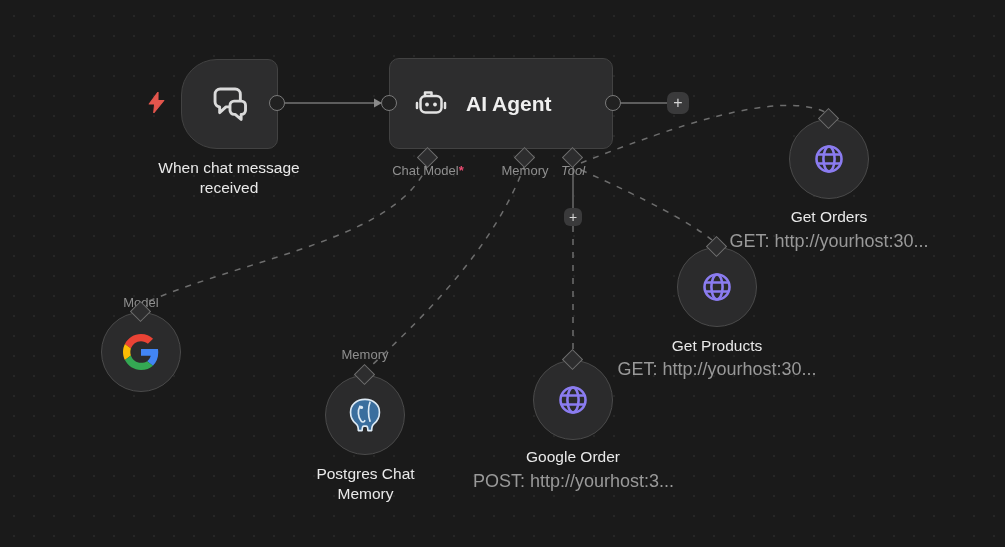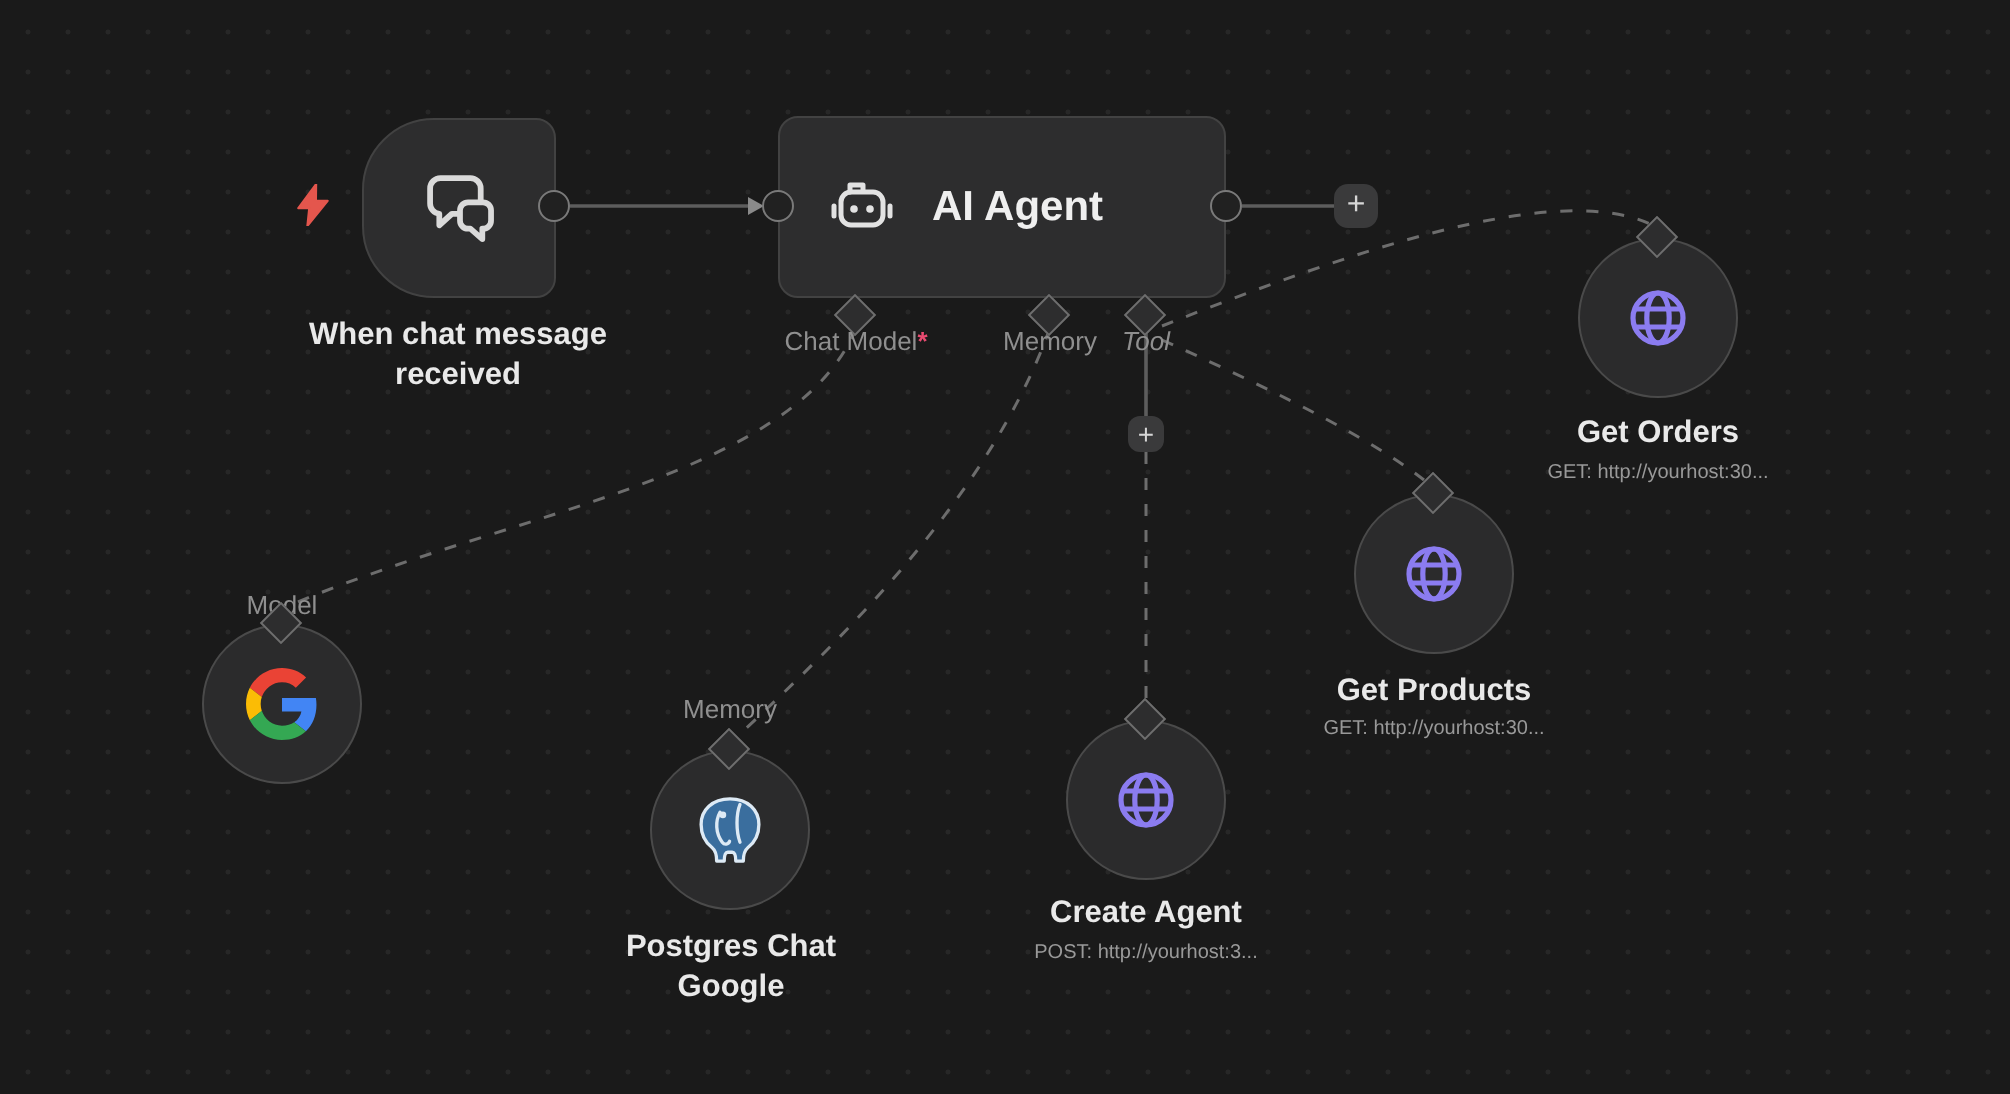--- a/index.html
+++ b/index.html
@@ -13,22 +13,22 @@
   svg.wires{position:absolute;left:0;top:0;width:1005px;height:547px;}
   .wire{fill:none;stroke:#5d5d5d;stroke-width:1.8;}
   .wire.dashed{stroke:#6d6d6d;stroke-width:1.5;stroke-dasharray:6 7;}
   .node{position:absolute;box-sizing:border-box;}
   .rect-node{background:#2d2d2e;border:1px solid #424242;border-radius:10px;display:flex;align-items:center;}
   .trigger-node{border-radius:36px 10px 10px 36px;justify-content:center;}
   .round-node{width:80px;height:80px;border-radius:50%;background:#2b2b2c;border:1px solid #4a4a4a;display:flex;align-items:center;justify-content:center;}
   .port-circle{position:absolute;box-sizing:border-box;width:16px;height:16px;border-radius:50%;background:#212121;border:1.6px solid #7a7a7a;}
   .diamond{position:absolute;box-sizing:border-box;width:15px;height:15px;background:#2d2d2e;border:1.5px solid #6e6e6e;transform:rotate(45deg);}
   .plus-btn{position:absolute;box-sizing:border-box;background:#3a3a3b;color:#d6d6d6;display:flex;align-items:center;justify-content:center;border-radius:7px;cursor:pointer;font-weight:400;}
-  .node-label{position:absolute;color:#e9e9e9;font-size:15.5px;font-weight:700;text-align:center;line-height:1.32;}
-  .node-sub{position:absolute;color:#999;font-size:10px;font-weight:400;text-align:center;white-space:nowrap;}
+  .node-label{position:absolute;color:#e9e9e9;font-size:15.5px;font-weight:400;text-align:center;line-height:1.32;}
+  .node-sub{position:absolute;color:#999;font-size:18px;font-weight:400;text-align:center;white-space:nowrap;}
   .port-label{position:absolute;color:#8f8f8f;font-size:13px;text-align:center;white-space:nowrap;}
   .required{color:#ea4b71;font-weight:700;}
   .agent-title{color:#efefef;font-size:21px;font-weight:600;margin-left:16px;}
   .bolt{position:absolute;left:147px;top:92px;}
 </style>
 </head>
 <body>
 
 <div class="canvas">
 
@@ -116,21 +116,21 @@
   <div class="node round-node" style="left:533px;top:360px;">
     <svg width="40" height="40" viewBox="0 0 40 40">
       <g stroke="#8b7cf0" stroke-width="2.6" fill="none">
         <circle cx="20" cy="20" r="12.5"></circle>
         <ellipse cx="20" cy="20" rx="5.6" ry="12.5"></ellipse>
         <path d="M8.6 15.5 H31.4 M8.6 24.5 H31.4"></path>
       </g>
     </svg>
   </div>
   <div class="diamond" style="left:565px;top:352px;"></div>
-  <div class="node-label" style="left:498px;top:447px;width:150px;">Create Agent</div>
+  <div class="node-label" style="left:498px;top:447px;width:150px;">Google Order</div>
   <div class="node-sub" style="left:473px;top:471px;width:200px;">POST: http://yourhost:3...</div>
 
   <div class="port-label" style="left:111px;top:283px;width:60px;margin-top:12px;">Model</div>
   <div class="node round-node" style="left:101px;top:312px;">
     <svg width="36" height="36" viewBox="0 0 48 48">
       <path fill="#EA4335" d="M24 9.5c3.54 0 6.71 1.22 9.21 3.6l6.85-6.85C35.9 2.38 30.47 0 24 0 14.62 0 6.51 5.38 2.56 13.22l7.98 6.19C12.43 13.72 17.74 9.5 24 9.5z"></path>
       <path fill="#4285F4" d="M46.98 24.55c0-1.57-.15-3.09-.38-4.55H24v9.02h12.94c-.58 2.96-2.26 5.48-4.78 7.18l7.73 6c4.51-4.18 7.09-10.36 7.09-17.65z"></path>
       <path fill="#FBBC05" d="M10.53 28.59c-.48-1.45-.76-2.99-.76-4.59s.27-3.14.76-4.59l-7.98-6.19C.92 16.46 0 20.12 0 24c0 3.88.92 7.54 2.56 10.78l7.97-6.19z"></path>
       <path fill="#34A853" d="M24 48c6.48 0 11.93-2.13 15.89-5.81l-7.73-6c-2.15 1.45-4.92 2.3-8.16 2.3-6.26 0-11.57-4.22-13.47-9.91l-7.98 6.19C6.51 42.62 14.62 48 24 48z"></path>
     </svg>
@@ -140,15 +140,15 @@
   <div class="port-label" style="left:335px;top:347px;width:60px;">Memory</div>
   <div class="node round-node" style="left:325px;top:375px;">
     <svg width="40" height="40" viewBox="0 0 36 36">
       <path d="M18 4c8 0 13 5 13 11.5 0 5-2.2 8.3-5 10.5-1.6 1.3-2 3.5-2 6h-3.4c0-2.3-.3-4-1.6-4h-2c-1.3 0-1.6 1.7-1.6 4H12c0-2.5-.4-4.7-2-6-2.8-2.2-5-5.5-5-10.5C5 9 10 4 18 4z" fill="#3a6e9e" stroke="#ddeaf5" stroke-width="1.5" stroke-linejoin="round"></path>
       <path d="M22.5 6.5c-1.8 4.5-1.8 12 0 17" stroke="#ddeaf5" stroke-width="1.5" fill="none" stroke-linecap="round"></path>
       <path d="M13.5 10c-2.2 4-2 9.5 1 13.5 1 1.3 2.8 1 3.3-.4" stroke="#ddeaf5" stroke-width="1.5" fill="none" stroke-linecap="round"></path>
       <circle cx="14.8" cy="11.2" r="1.5" fill="#ddeaf5"></circle>
     </svg>
   </div>
   <div class="diamond" style="left:357px;top:367px;"></div>
-  <div class="node-label" style="left:303px;top:464px;width:125px;">Postgres Chat Google</div>
+  <div class="node-label" style="left:303px;top:464px;width:125px;">Postgres Chat Memory</div>
 
 </div>
 
 </body></html>

